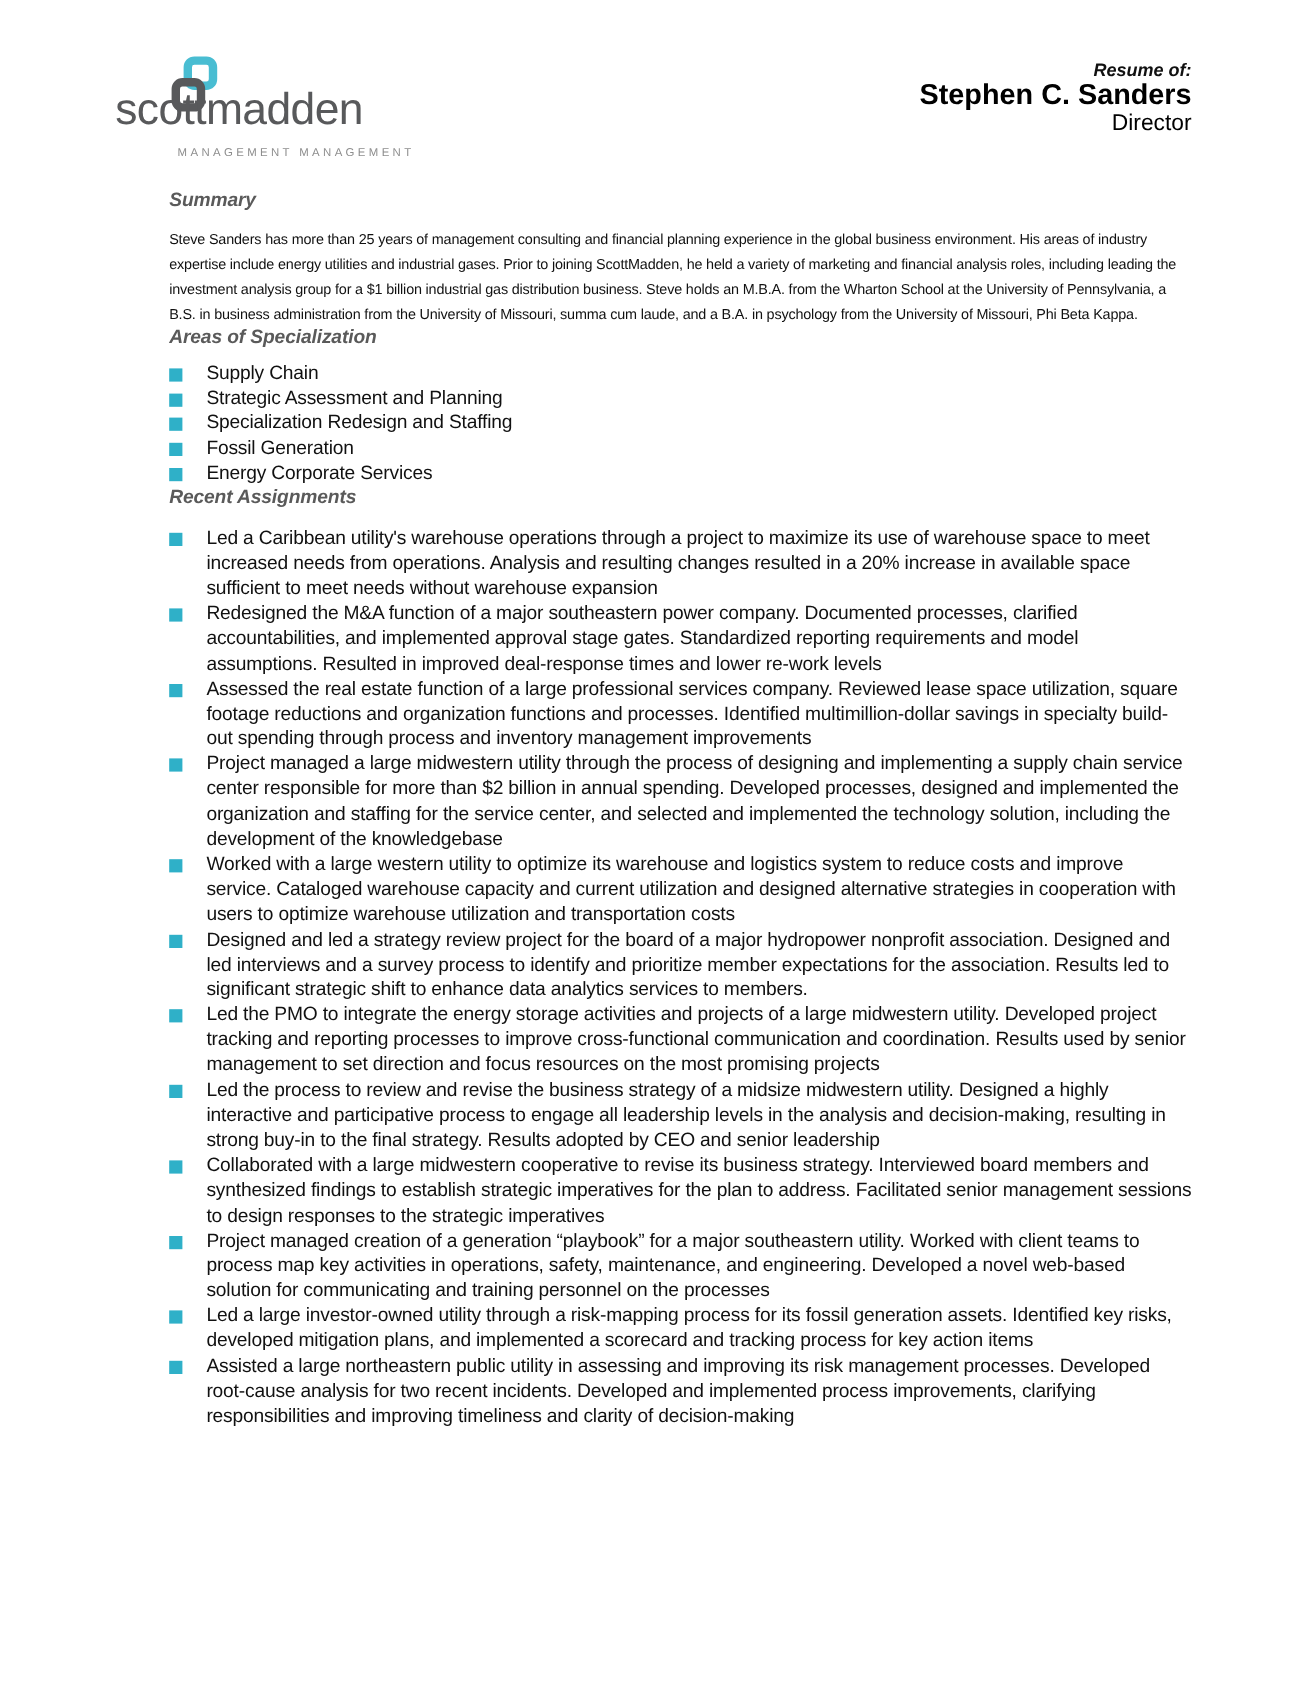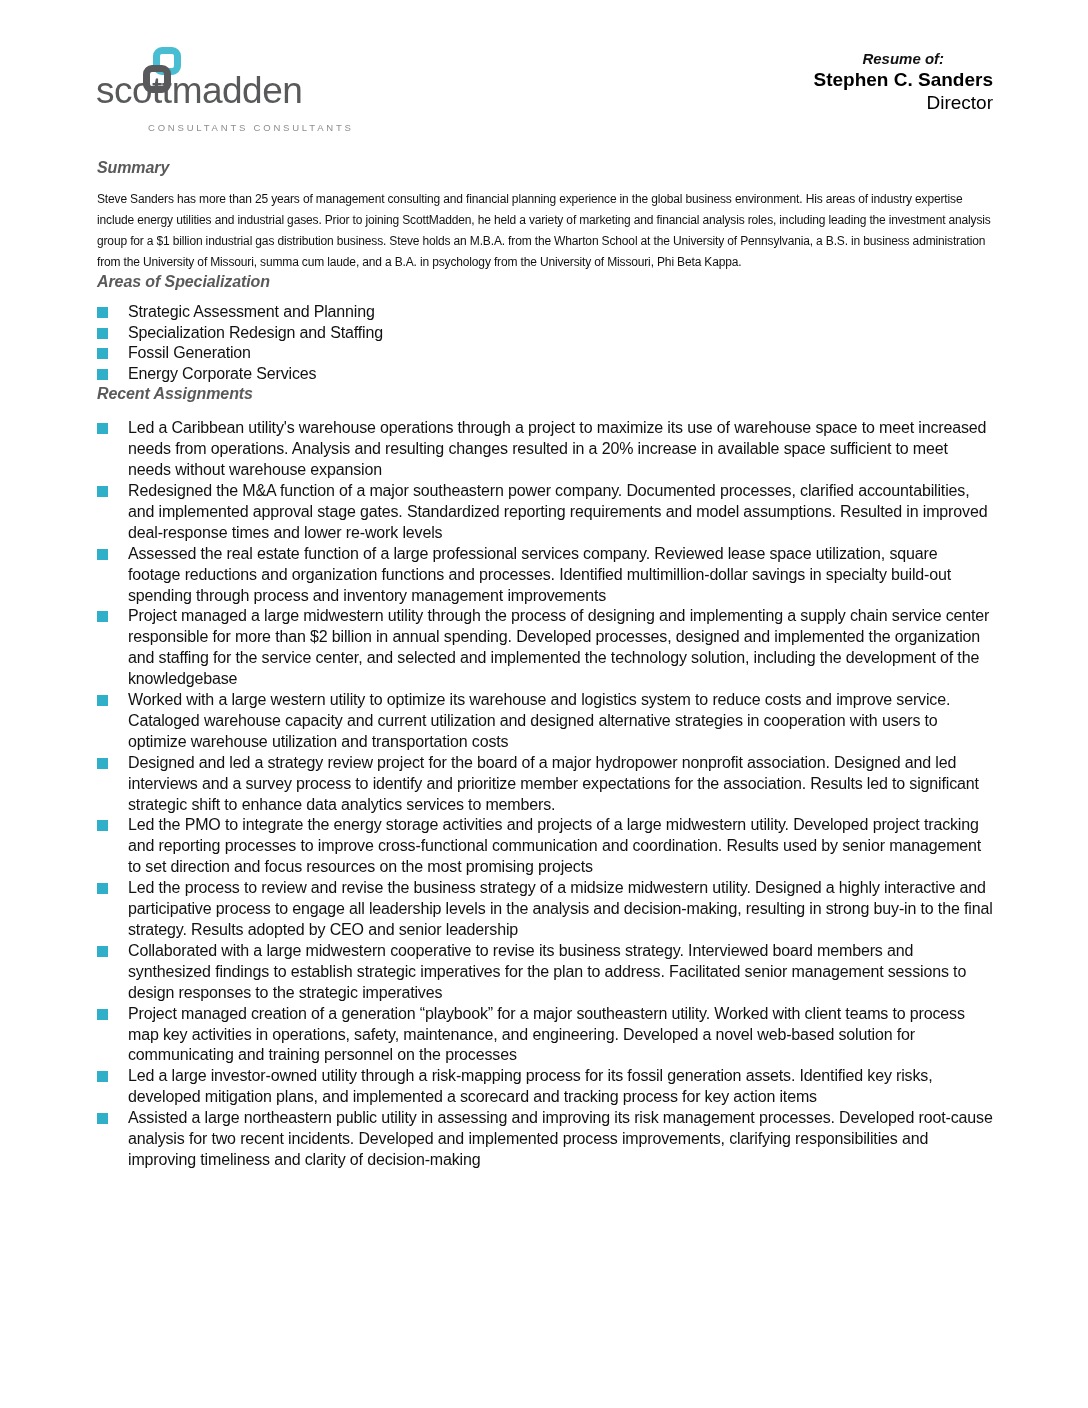--- a/index.html
+++ b/index.html
@@ -26,26 +26,26 @@
     position: absolute; left: 96px; top: 72px;
     font-size: 37px; line-height: 37px; color: #58595b;
     letter-spacing: -0.5px;
   }
   .logo-sub {
     position: absolute; left: 148px; top: 122px;
     font-size: 9.5px; letter-spacing: 2.8px; color: #8d8d8d;
   }
 
   .resume-block { position: absolute; right: 95px; top: 49px; text-align: right; }
-  .resume-of { font-style: italic; font-weight: bold; font-size: 15px; line-height: 19px; color: #111; text-align: center; }
-  .resume-name { font-weight: bold; font-size: 19px; line-height: 23px; color: #000; }
+  .resume-of { font-style: italic; font-weight: bold; font-size: 15px; line-height: 19px; color: #111; }
+  .resume-name { font-weight: bold; font-size: 24px; line-height: 23px; color: #000; }
   .resume-title { font-weight: normal; font-size: 19px; line-height: 23px; color: #000; }
 
   
-  .content { padding: 0 95px 0 97px; }
+  .content { padding: 0 95px 0 97px; margin-left: 44px; }
 
   h2.sec-heading {
     font-size: 16px; font-style: italic; font-weight: bold;
     color: #5a5a5a; margin: 0; line-height: 18px;
     letter-spacing: -0.1px;
   }
   .heading-summary { margin-top: 0; }
   .heading-areas  { margin-top: 13px; }
   .heading-recent { margin-top: 8px; }
 
@@ -74,37 +74,41 @@
 
 <div class="page">
 
   <div class="header">
 
     <div class="logo-icon">
       <span class="sq sq-teal"></span>
       <span class="sq sq-gray"></span>
     </div>
     <div class="logo-text">scottmadden</div>
-    <div class="logo-sub">CONSULTANTS CONSULTANTS</div>
+    <div class="logo-sub">MANAGEMENT MANAGEMENT</div>
 
     <div class="resume-block">
       <div class="resume-of">Resume of:</div>
       <div class="resume-name">Stephen C. Sanders</div>
       <div class="resume-title">Director</div>
     </div>
 
   </div>
 
   <div class="content">
 
     <h2 class="sec-heading heading-summary">Summary</h2>
     <p class="summary-text">Steve Sanders has more than 25 years of management consulting and financial planning experience in the global business environment. His areas of industry expertise include energy utilities and industrial gases. Prior to joining ScottMadden, he held a variety of marketing and financial analysis roles, including leading the investment analysis group for a $1 billion industrial gas distribution business. Steve holds an M.B.A. from the Wharton School at the University of Pennsylvania, a B.S. in business administration from the University of Missouri, summa cum laude, and a B.A. in psychology from the University of Missouri, Phi Beta Kappa.</p>
 
     <h2 class="sec-heading heading-areas">Areas of Specialization</h2>
     <ul class="bullet-list spec-list">
+      <li class="bullet-item">
+          <span class="bullet-sq"></span>
+          <span class="bullet-text">Supply Chain</span>
+        </li>
       <li class="bullet-item">
           <span class="bullet-sq"></span>
           <span class="bullet-text">Strategic Assessment and Planning</span>
         </li>
       <li class="bullet-item">
           <span class="bullet-sq"></span>
           <span class="bullet-text">Specialization Redesign and Staffing</span>
         </li>
       <li class="bullet-item">
           <span class="bullet-sq"></span>

